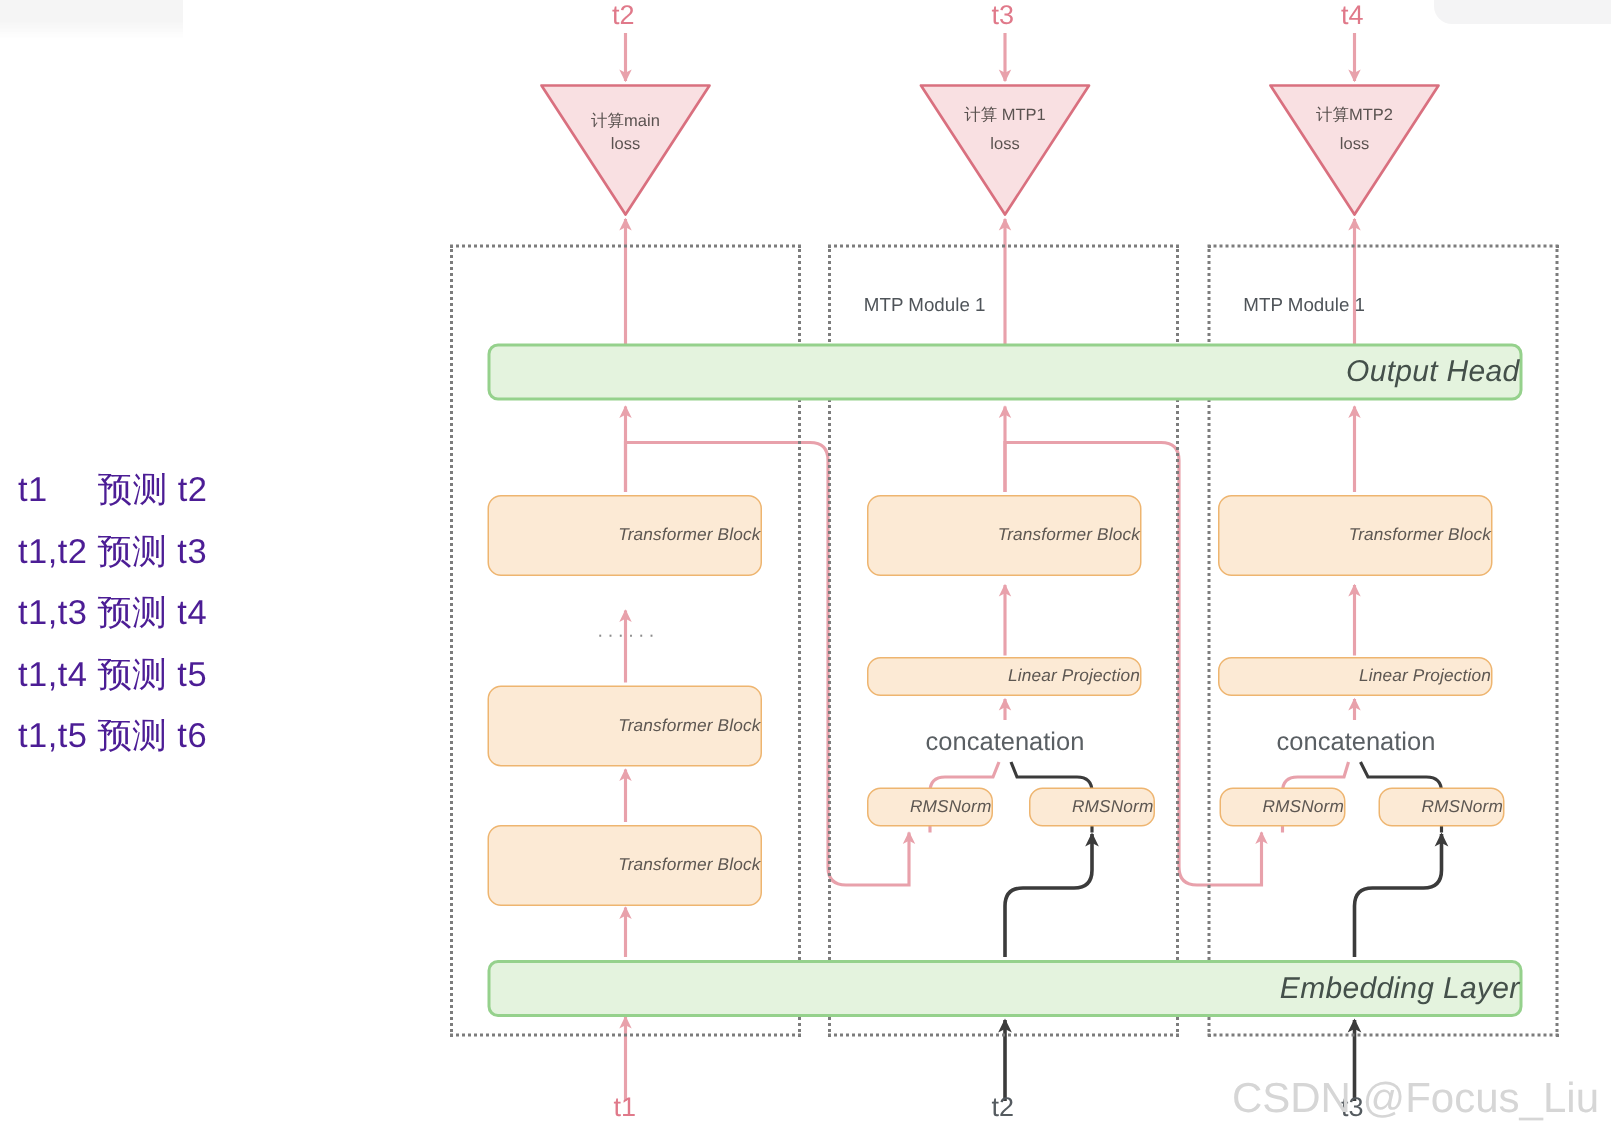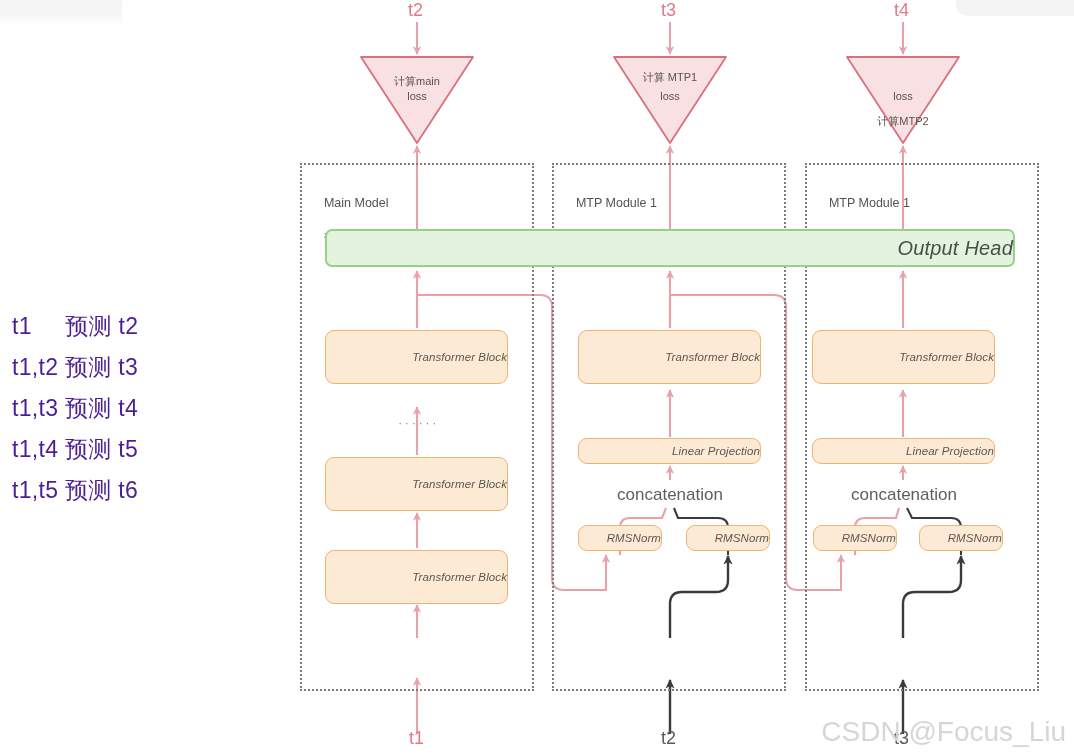--- a/index.html
+++ b/index.html
@@ -166,43 +166,39 @@
     <g stroke="#3b3b3b" stroke-width="2.4" fill="none" marker-end="url(#abk)">
       <path d="M670,734 L670,680"></path>
       <path d="M903,734 L903,680"></path>
     </g>
   </svg>
 
   <div class="panel" style="left:300px;top:163px;width:234px;height:528px;"></div>
   <div class="panel" style="left:552px;top:163px;width:234px;height:528px;"></div>
   <div class="panel" style="left:805px;top:163px;width:234px;height:528px;"></div>
 
-  <div class="panel-title" style="left:310px;top:176px;">
-    <span>Main Model</span><br>
-    <span>预测下1个Token</span>
-  </div>
   <div class="panel-title" style="left:562px;top:176px;">
     <span>MTP Module 1</span><br>
     <span>预测下2个Token</span>
   </div>
   <div class="panel-title" style="left:815px;top:176px;">
     <span>MTP Module 1</span><br>
     <span>预测下3个Token</span>
   </div>
 
   <div class="tri-wrap" style="left:361px;top:70px;width:112px;height:44px;">
     <div class="tri-lbl" style="top:4px;">计算main</div>
     <div class="tri-lbl" style="top:19px;">loss</div>
   </div>
   <div class="tri-wrap" style="left:614px;top:70px;width:112px;height:44px;">
     <div class="tri-lbl" style="top:0;">计算 MTP1</div>
     <div class="tri-lbl" style="top:19px;">loss</div>
   </div>
   <div class="tri-wrap" style="left:847px;top:70px;width:112px;height:44px;">
-    <div class="tri-lbl" style="top:0;margin-top:44px;">计算MTP2</div>
+    <div class="tri-lbl" style="top:0;">计算MTP2</div>
     <div class="tri-lbl" style="top:19px;">loss</div>
   </div>
 
   <div class="tok pink" style="left:408px;top:0px;">t2</div>
   <div class="tok pink" style="left:661px;top:0px;">t3</div>
   <div class="tok pink" style="left:894px;top:0px;">t4</div>
 
   <div class="node green" style="left:325px;top:229px;width:690px;height:38px;">
     <span class="lbl">Output Head</span>
   </div>
@@ -239,20 +235,23 @@
     <span class="lbl">Linear Projection</span>
   </div>
   <div class="concat" style="left:834px;top:485px;width:140px;">concatenation</div>
   <div class="node orange small" style="left:813px;top:525px;width:84px;height:26px;">
     <span class="lbl">RMSNorm</span>
   </div>
   <div class="node orange small" style="left:919px;top:525px;width:84px;height:26px;">
     <span class="lbl">RMSNorm</span>
   </div>
 
+  <div class="node green" style="left:325px;top:640px;width:690px;height:38px;">
+    <span class="lbl">Embedding Layer</span>
+  </div>
 
   <div class="tok pink" style="left:409px;top:728px;">t1</div>
   <div class="tok" style="left:661px;top:728px;">t2</div>
   <div class="tok" style="left:894px;top:728px;">t3</div>
 
   <div class="seq-list">
     <div class="seq-row">t1     预测 t2</div>
     <div class="seq-row">t1,t2 预测 t3</div>
     <div class="seq-row">t1,t3 预测 t4</div>
     <div class="seq-row">t1,t4 预测 t5</div>

